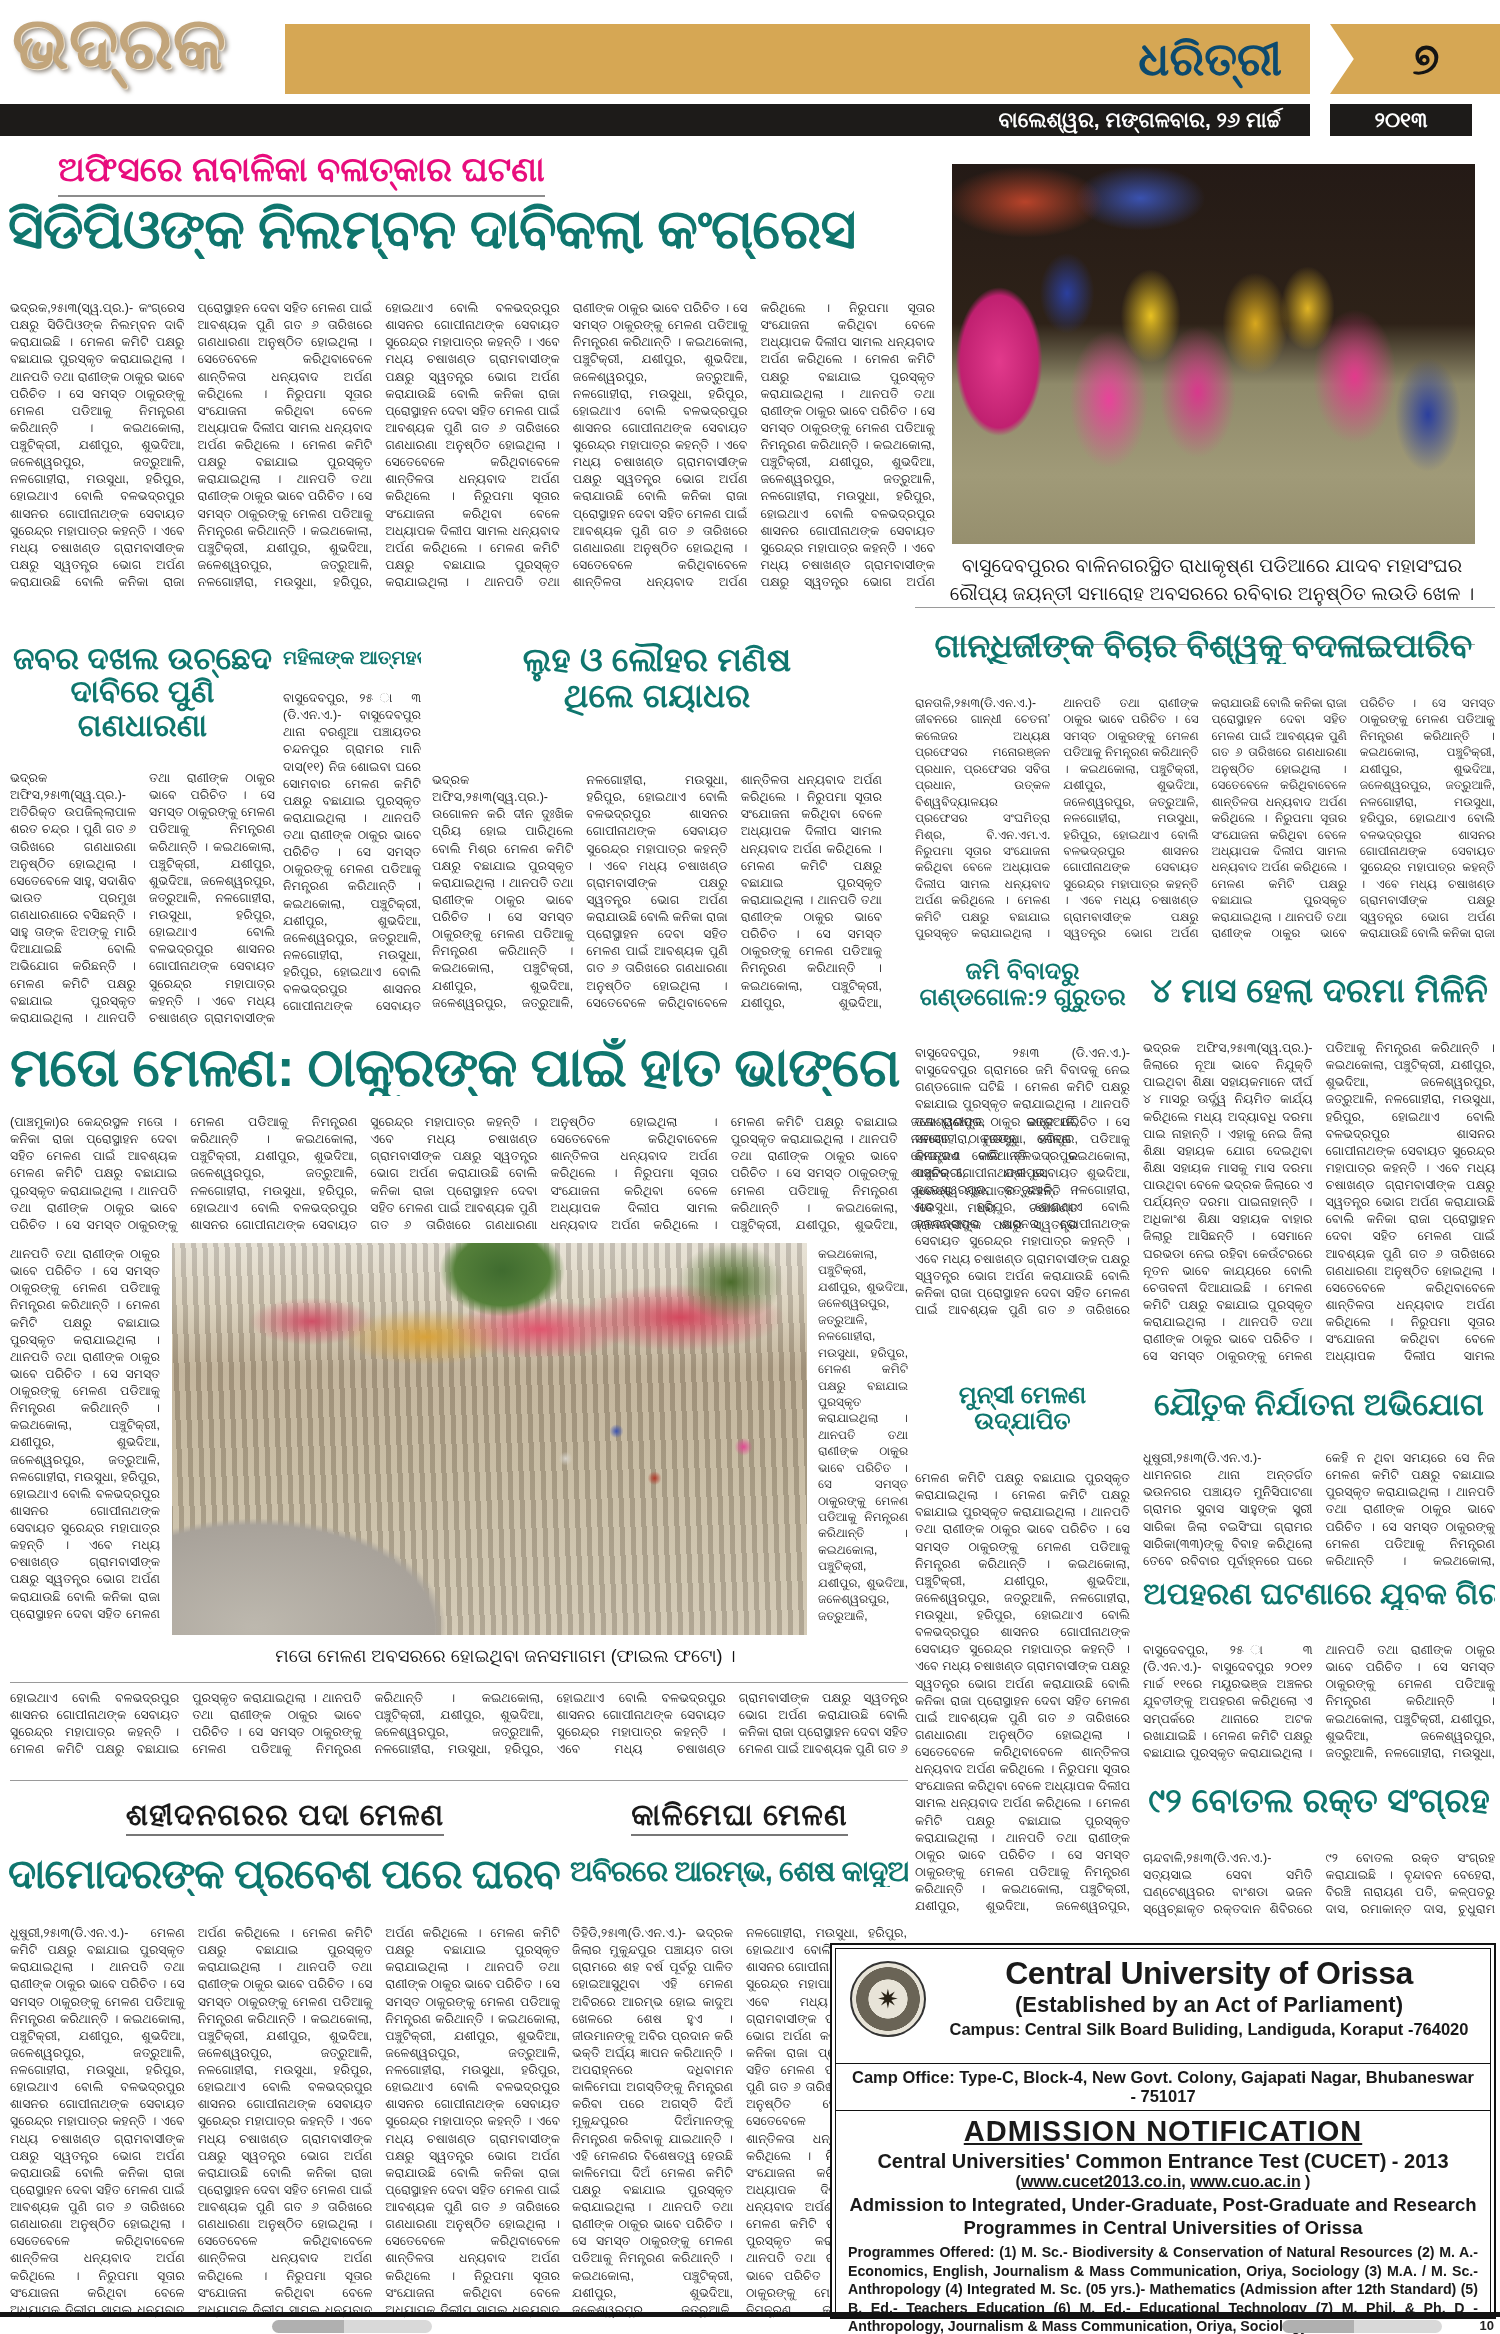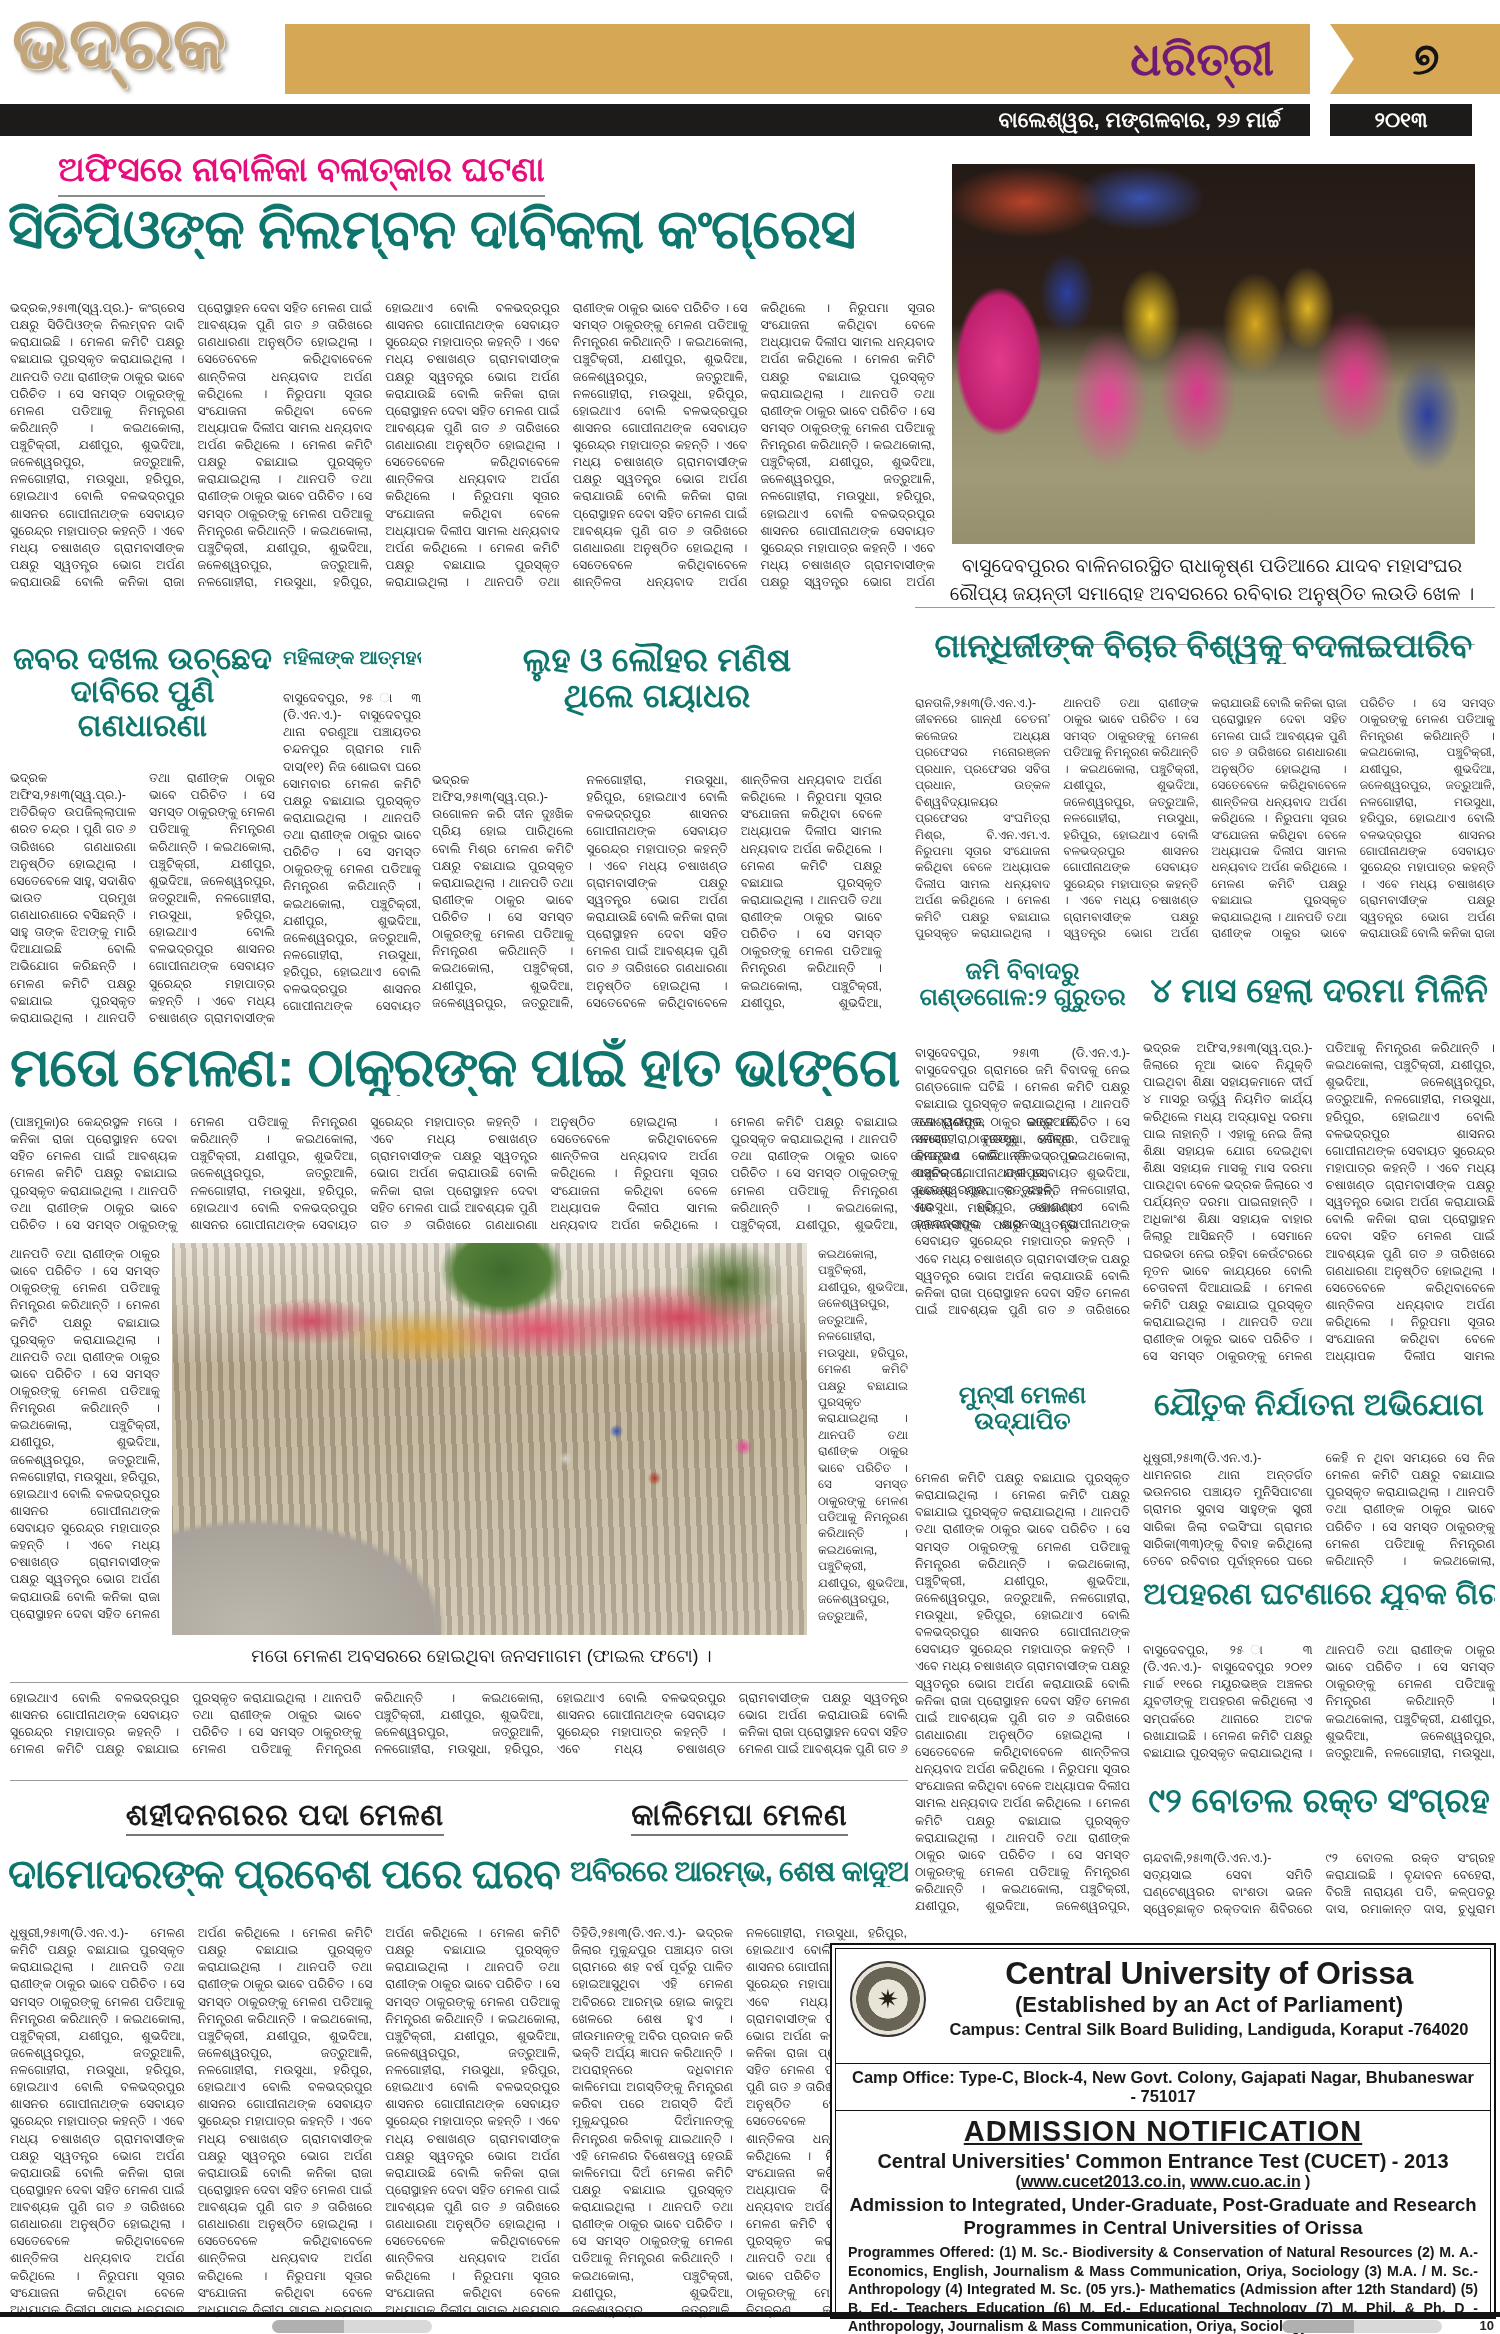--- a/index.html
+++ b/index.html
@@ -61,21 +61,21 @@
   .pill{position:absolute;height:13px;border-radius:7px;
         background:linear-gradient(90deg,#b0b0b0 0 45%,#d9d9d9 45% 100%);}
 </style>
 </head>
 <body>
 
 <div class="page">
 
   <div class="abs logo3d" style="left:12px;top:2px;">ଭଦ୍ରକ</div>
   <div class="abs goldbar" style="left:285px;top:24px;width:1025px;height:70px;">
-    <div style="text-align:right;font-size:46px;font-weight:700;color:#701a75;line-height:70px;padding-right:36px;">ଧରିତ୍ରୀ</div>
+    <div style="text-align:right;font-size:46px;font-weight:700;color:#0c4a6e;line-height:70px;padding-right:28px;">ଧରିତ୍ରୀ</div>
   </div>
   <div class="abs pagebox" style="left:1330px;top:24px;width:170px;height:70px;">
     <div style="text-align:center;font-size:44px;font-weight:700;color:#141414;line-height:70px;padding-left:22px;">୭</div>
   </div>
   <div class="abs blackbar" style="left:0;top:104px;width:1310px;height:32px;">
     <div style="text-align:right;font-size:21px;line-height:32px;padding-right:29px;font-weight:700;">ବାଲେଶ୍ୱର, ମଙ୍ଗଳବାର, ୨୬ ମାର୍ଚ୍ଚ</div>
   </div>
   <div class="abs blackbar" style="left:1330px;top:104px;width:142px;height:32px;">
     <div style="text-align:center;font-size:21px;line-height:32px;font-weight:700;">୨୦୧୩</div>
   </div>
@@ -110,21 +110,21 @@
   <div class="abs hl nowrap center" style="left:1143px;top:972px;width:352px;font-size:34px;">୪ ମାସ ହେଲା ଦରମା ମିଳିନି</div>
   <div class="abs cols" style="left:1143px;top:1040px;width:352px;height:330px;column-count:2;">ଭଦ୍ରକ ଅଫିସ,୨୫ା୩(ସ୍ୱ.ପ୍ର.)- ଜିଲାରେ ନୂଆ ଭାବେ ନିଯୁକ୍ତି ପାଇଥିବା ଶିକ୍ଷା ସହାୟକମାନେ ଦୀର୍ଘ ୪ ମାସରୁ ଊର୍ଦ୍ଧ୍ୱ ନିୟମିତ କାର୍ଯ୍ୟ କରିଥିଲେ ମଧ୍ୟ ଅଦ୍ୟାବଧି ଦରମା ପାଇ ନାହାନ୍ତି । ଏହାକୁ ନେଇ ଜିଲା ଶିକ୍ଷା ସହାୟକ ଯୋଗ ଦେଇଥିବା ଶିକ୍ଷା ସହାୟକ ମାସକୁ ମାସ ଦରମା ପାଉଥିବା ବେଳେ ଭଦ୍ରକ ଜିଲାରେ ଏ ପର୍ଯ୍ୟନ୍ତ ଦରମା ପାଇନାହାନ୍ତି । ଅଧିକାଂଶ ଶିକ୍ଷା ସହାୟକ ବାହାର ଜିଲାରୁ ଆସିଛନ୍ତି । ସେମାନେ ଘରଭଡା ନେଇ ରହିବା କେଉଁଟରରେ ନୂତନ ଭାବେ କାଯ୍ୟରେ ବୋଲି ଚେତାବନୀ ଦିଆଯାଇଛି । ମେଳଣ କମିଟି ପକ୍ଷରୁ ବଛାଯାଇ ପୁରସ୍କୃତ କରାଯାଇଥିଲା । ଥାନପତି ତଥା ରାଣୀଙ୍କ ଠାକୁର ଭାବେ ପରିଚିତ । ସେ ସମସ୍ତ ଠାକୁରଙ୍କୁ ମେଳଣ ପଡିଆକୁ ନିମନ୍ତ୍ରଣ କରିଥାନ୍ତି । କଇଥକୋଲା, ପଞ୍ଚୁଟିକ୍ରୀ, ଯଶୀପୁର, ଶୁଭଦିଆ, ଜଳେଶ୍ୱରପୁର, ଜତ୍ରୁଆଳି, ନଳଗୋହୀରା, ମଉସୁଧା, ହରିପୁର, ହୋଇଥାଏ ବୋଲି ବଳଭଦ୍ରପୁର ଶାସନର ଗୋପୀନାଥଙ୍କ ସେବାୟତ ସୁରେନ୍ଦ୍ର ମହାପାତ୍ର କହନ୍ତି । ଏବେ ମଧ୍ୟ ଚଷାଖଣ୍ଡ ଗ୍ରାମବାସୀଙ୍କ ପକ୍ଷରୁ ସ୍ୱତନ୍ତ୍ର ଭୋଗ ଅର୍ପଣ କରାଯାଉଛି ବୋଲି କନିକା ରାଜା ପ୍ରୋସ୍ଥାହନ ଦେବା ସହିତ ମେଳଣ ପାଇଁ ଆବଶ୍ୟକ ପୁଣି ଗତ ୬ ତାରିଖରେ ଗଣଧାରଣା ଅନୁଷ୍ଠିତ ହୋଇଥିଲା । ସେତେବେଳେ କରିଥିବାବେଳେ ଶାନ୍ତିଳତା ଧନ୍ୟବାଦ ଅର୍ପଣ କରିଥିଲେ । ନିରୁପମା ସୂତାର ସଂଯୋଜନା କରିଥିବା ବେଳେ ଅଧ୍ୟାପକ ଦିଲୀପ ସାମଲ ଧନ୍ୟବାଦ ଅର୍ପଣ କରିଥିଲେ । ମେଳଣ କମିଟି ପକ୍ଷରୁ ବଛାଯାଇ ପୁରସ୍କୃତ କରାଯାଇଥିଲା । ଥାନପତି ତଥା ରାଣୀଙ୍କ ଠାକୁର ଭାବେ ପରିଚିତ । ସେ ସମସ୍ତ ଠାକୁରଙ୍କୁ ମେଳଣ ପଡିଆକୁ ନିମନ୍ତ୍ରଣ କରିଥାନ୍ତି । କଇଥକୋଲା, ପଞ୍ଚୁଟିକ୍ରୀ, ଯଶୀପୁର, ଶୁଭଦିଆ, ଜଳେଶ୍ୱରପୁର, ଜତ୍ରୁଆଳି, ନଳଗୋହୀରା, ମଉସୁଧା, ହରିପୁର, ହୋଇଥାଏ ବୋଲି ବଳଭଦ୍ରପୁର ଶାସନର ଗୋପୀନାଥଙ୍କ ସେବାୟତ ସୁରେନ୍ଦ୍ର ମହାପାତ୍ର କହନ୍ତି । ଏବେ ମଧ୍ୟ ଚଷାଖଣ୍ଡ ଗ୍ରାମବାସୀଙ୍କ ପକ୍ଷରୁ ସ୍ୱତନ୍ତ୍ର ଭୋଗ ଅର୍ପଣ କରାଯାଉଛି ବୋଲି କନିକା ରାଜା ପ୍ରୋସ୍ଥାହନ ଦେବା ସହିତ ମେଳଣ ପାଇଁ ଆବଶ୍ୟକ ପୁଣି ଗତ ୬ ତାରିଖରେ ଗଣଧାରଣା ଅନୁଷ୍ଠିତ ହୋଇଥିଲା । ସେତେବେଳେ କରିଥିବାବେଳେ ଶାନ୍ତିଳତା ଧନ୍ୟବାଦ ଅର୍ପଣ କରିଥିଲେ । ନିରୁପମା ସୂତାର ସଂଯୋଜନା କରିଥିବା ବେଳେ ଅଧ୍ୟାପକ ଦିଲୀପ ସାମଲ ଧନ୍ୟବାଦ ଅର୍ପଣ କରିଥିଲେ ।</div>
 
   <div class="abs hl nowrap" style="left:10px;top:1038px;width:1068px;font-size:54px;letter-spacing:-1px;">ମତୋ ମେଳଣ: ଠାକୁରଙ୍କ ପାଇଁ ହାତ ଭାଙ୍ଗେ</div>
   <div class="abs cols" style="left:10px;top:1114px;width:1068px;height:124px;column-count:6;">(ପାଞ୍ଚମୁକା)ର କେନ୍ଦ୍ରସ୍ଥଳ ମତୋ । କନିକା ରାଜା ପ୍ରୋସ୍ଥାହନ ଦେବା ସହିତ ମେଳଣ ପାଇଁ ଆବଶ୍ୟକ ମେଳଣ କମିଟି ପକ୍ଷରୁ ବଛାଯାଇ ପୁରସ୍କୃତ କରାଯାଇଥିଲା । ଥାନପତି ତଥା ରାଣୀଙ୍କ ଠାକୁର ଭାବେ ପରିଚିତ । ସେ ସମସ୍ତ ଠାକୁରଙ୍କୁ ମେଳଣ ପଡିଆକୁ ନିମନ୍ତ୍ରଣ କରିଥାନ୍ତି । କଇଥକୋଲା, ପଞ୍ଚୁଟିକ୍ରୀ, ଯଶୀପୁର, ଶୁଭଦିଆ, ଜଳେଶ୍ୱରପୁର, ଜତ୍ରୁଆଳି, ନଳଗୋହୀରା, ମଉସୁଧା, ହରିପୁର, ହୋଇଥାଏ ବୋଲି ବଳଭଦ୍ରପୁର ଶାସନର ଗୋପୀନାଥଙ୍କ ସେବାୟତ ସୁରେନ୍ଦ୍ର ମହାପାତ୍ର କହନ୍ତି । ଏବେ ମଧ୍ୟ ଚଷାଖଣ୍ଡ ଗ୍ରାମବାସୀଙ୍କ ପକ୍ଷରୁ ସ୍ୱତନ୍ତ୍ର ଭୋଗ ଅର୍ପଣ କରାଯାଉଛି ବୋଲି କନିକା ରାଜା ପ୍ରୋସ୍ଥାହନ ଦେବା ସହିତ ମେଳଣ ପାଇଁ ଆବଶ୍ୟକ ପୁଣି ଗତ ୬ ତାରିଖରେ ଗଣଧାରଣା ଅନୁଷ୍ଠିତ ହୋଇଥିଲା । ସେତେବେଳେ କରିଥିବାବେଳେ ଶାନ୍ତିଳତା ଧନ୍ୟବାଦ ଅର୍ପଣ କରିଥିଲେ । ନିରୁପମା ସୂତାର ସଂଯୋଜନା କରିଥିବା ବେଳେ ଅଧ୍ୟାପକ ଦିଲୀପ ସାମଲ ଧନ୍ୟବାଦ ଅର୍ପଣ କରିଥିଲେ । ମେଳଣ କମିଟି ପକ୍ଷରୁ ବଛାଯାଇ ପୁରସ୍କୃତ କରାଯାଇଥିଲା । ଥାନପତି ତଥା ରାଣୀଙ୍କ ଠାକୁର ଭାବେ ପରିଚିତ । ସେ ସମସ୍ତ ଠାକୁରଙ୍କୁ ମେଳଣ ପଡିଆକୁ ନିମନ୍ତ୍ରଣ କରିଥାନ୍ତି । କଇଥକୋଲା, ପଞ୍ଚୁଟିକ୍ରୀ, ଯଶୀପୁର, ଶୁଭଦିଆ, ଜଳେଶ୍ୱରପୁର, ଜତ୍ରୁଆଳି, ନଳଗୋହୀରା, ମଉସୁଧା, ହରିପୁର, ହୋଇଥାଏ ବୋଲି ବଳଭଦ୍ରପୁର ଶାସନର ଗୋପୀନାଥଙ୍କ ସେବାୟତ ସୁରେନ୍ଦ୍ର ମହାପାତ୍ର କହନ୍ତି । ଏବେ ମଧ୍ୟ ଚଷାଖଣ୍ଡ ଗ୍ରାମବାସୀଙ୍କ ପକ୍ଷରୁ ସ୍ୱତନ୍ତ୍ର ଭୋଗ ଅର୍ପଣ କରାଯାଉଛି ବୋଲି କନିକା ରାଜା ପ୍ରୋସ୍ଥାହନ ଦେବା ସହିତ ମେଳଣ ପାଇଁ ଆବଶ୍ୟକ ପୁଣି ଗତ ୬ ତାରିଖରେ ଗଣଧାରଣା ଅନୁଷ୍ଠିତ ହୋଇଥିଲା । ସେତେବେଳେ କରିଥିବାବେଳେ ଶାନ୍ତିଳତା ଧନ୍ୟବାଦ ଅର୍ପଣ କରିଥିଲେ । ନିରୁପମା ସୂତାର ସଂଯୋଜନା କରିଥିବା ବେଳେ ଅଧ୍ୟାପକ ଦିଲୀପ ସାମଲ ଧନ୍ୟବାଦ ଅର୍ପଣ କରିଥିଲେ । ମେଳଣ କମିଟି ପକ୍ଷରୁ ବଛାଯାଇ ପୁରସ୍କୃତ କରାଯାଇଥିଲା । ଥାନପତି ତଥା ରାଣୀଙ୍କ ଠାକୁର ଭାବେ ପରିଚିତ । ସେ ସମସ୍ତ ଠାକୁରଙ୍କୁ ମେଳଣ ପଡିଆକୁ ନିମନ୍ତ୍ରଣ କରିଥାନ୍ତି । କଇଥକୋଲା, ପଞ୍ଚୁଟିକ୍ରୀ, ଯଶୀପୁର, ଶୁଭଦିଆ, ଜଳେଶ୍ୱରପୁର, ଜତ୍ରୁଆଳି, ନଳଗୋହୀରା, ମଉସୁଧା, ହରିପୁର, ହୋଇଥାଏ ବୋଲି ବଳଭଦ୍ରପୁର ଶାସନର ଗୋପୀନାଥଙ୍କ ସେବାୟତ ସୁରେନ୍ଦ୍ର ମହାପାତ୍ର କହନ୍ତି । ଏବେ ମଧ୍ୟ ଚଷାଖଣ୍ଡ ଗ୍ରାମବାସୀଙ୍କ ପକ୍ଷରୁ ସ୍ୱତନ୍ତ୍ର ଭୋଗ ଅର୍ପଣ କରାଯାଉଛି ବୋଲି କନିକା ରାଜା ପ୍ରୋସ୍ଥାହନ ଦେବା ସହିତ ମେଳଣ ପାଇଁ ଆବଶ୍ୟକ ପୁଣି ଗତ ୬ ତାରିଖରେ ଗଣଧାରଣା ଅନୁଷ୍ଠିତ ହୋଇଥିଲା । ସେତେବେଳେ କରିଥିବାବେଳେ ଶାନ୍ତିଳତା ଧନ୍ୟବାଦ ଅର୍ପଣ କରିଥିଲେ । ନିରୁପମା ସୂତାର ସଂଯୋଜନା କରିଥିବା ବେଳେ ଅଧ୍ୟାପକ ଦିଲୀପ ସାମଲ ଧନ୍ୟବାଦ ଅର୍ପଣ କରିଥିଲେ ।</div>
 
   <div class="abs cols" style="left:10px;top:1246px;width:150px;height:392px;column-count:1;">ଥାନପତି ତଥା ରାଣୀଙ୍କ ଠାକୁର ଭାବେ ପରିଚିତ । ସେ ସମସ୍ତ ଠାକୁରଙ୍କୁ ମେଳଣ ପଡିଆକୁ ନିମନ୍ତ୍ରଣ କରିଥାନ୍ତି । ମେଳଣ କମିଟି ପକ୍ଷରୁ ବଛାଯାଇ ପୁରସ୍କୃତ କରାଯାଇଥିଲା । ଥାନପତି ତଥା ରାଣୀଙ୍କ ଠାକୁର ଭାବେ ପରିଚିତ । ସେ ସମସ୍ତ ଠାକୁରଙ୍କୁ ମେଳଣ ପଡିଆକୁ ନିମନ୍ତ୍ରଣ କରିଥାନ୍ତି । କଇଥକୋଲା, ପଞ୍ଚୁଟିକ୍ରୀ, ଯଶୀପୁର, ଶୁଭଦିଆ, ଜଳେଶ୍ୱରପୁର, ଜତ୍ରୁଆଳି, ନଳଗୋହୀରା, ମଉସୁଧା, ହରିପୁର, ହୋଇଥାଏ ବୋଲି ବଳଭଦ୍ରପୁର ଶାସନର ଗୋପୀନାଥଙ୍କ ସେବାୟତ ସୁରେନ୍ଦ୍ର ମହାପାତ୍ର କହନ୍ତି । ଏବେ ମଧ୍ୟ ଚଷାଖଣ୍ଡ ଗ୍ରାମବାସୀଙ୍କ ପକ୍ଷରୁ ସ୍ୱତନ୍ତ୍ର ଭୋଗ ଅର୍ପଣ କରାଯାଉଛି ବୋଲି କନିକା ରାଜା ପ୍ରୋସ୍ଥାହନ ଦେବା ସହିତ ମେଳଣ ପାଇଁ ଆବଶ୍ୟକ ପୁଣି ଗତ ୬ ତାରିଖରେ ଗଣଧାରଣା ଅନୁଷ୍ଠିତ ହୋଇଥିଲା । ସେତେବେଳେ କରିଥିବାବେଳେ ଶାନ୍ତିଳତା ଧନ୍ୟବାଦ ଅର୍ପଣ କରିଥିଲେ । ନିରୁପମା ସୂତାର ସଂଯୋଜନା କରିଥିବା ବେଳେ ଅଧ୍ୟାପକ ଦିଲୀପ ସାମଲ ଧନ୍ୟବାଦ ଅର୍ପଣ କରିଥିଲେ । ମେଳଣ କମିଟି ପକ୍ଷରୁ ବଛାଯାଇ ପୁରସ୍କୃତ କରାଯାଇଥିଲା । ଥାନପତି ତଥା ରାଣୀଙ୍କ ଠାକୁର ଭାବେ ପରିଚିତ । ସେ ସମସ୍ତ ଠାକୁରଙ୍କୁ ମେଳଣ ପଡିଆକୁ ନିମନ୍ତ୍ରଣ କରିଥାନ୍ତି । କଇଥକୋଲା, ପଞ୍ଚୁଟିକ୍ରୀ, ଯଶୀପୁର, ଶୁଭଦିଆ, ଜଳେଶ୍ୱରପୁର, ଜତ୍ରୁଆଳି, ନଳଗୋହୀରା, ମଉସୁଧା, ହରିପୁର, ହୋଇଥାଏ ବୋଲି ବଳଭଦ୍ରପୁର ଶାସନର ଗୋପୀନାଥଙ୍କ ସେବାୟତ ସୁରେନ୍ଦ୍ର ମହାପାତ୍ର କହନ୍ତି । ଏବେ ମଧ୍ୟ ଚଷାଖଣ୍ଡ ଗ୍ରାମବାସୀଙ୍କ ପକ୍ଷରୁ ସ୍ୱତନ୍ତ୍ର ଭୋଗ ଅର୍ପଣ କରାଯାଉଛି ବୋଲି କନିକା ରାଜା ପ୍ରୋସ୍ଥାହନ ଦେବା ସହିତ ମେଳଣ ପାଇଁ ଆବଶ୍ୟକ ପୁଣି ଗତ ୬ ତାରିଖରେ ଗଣଧାରଣା ଅନୁଷ୍ଠିତ ହୋଇଥିଲା । ସେତେବେଳେ କରିଥିବାବେଳେ ଶାନ୍ତିଳତା ଧନ୍ୟବାଦ ଅର୍ପଣ କରିଥିଲେ । ନିରୁପମା ସୂତାର ସଂଯୋଜନା କରିଥିବା ବେଳେ ଅଧ୍ୟାପକ ଦିଲୀପ ସାମଲ ଧନ୍ୟବାଦ ଅର୍ପଣ କରିଥିଲେ । ମେଳଣ କମିଟି ପକ୍ଷରୁ ବଛାଯାଇ ପୁରସ୍କୃତ କରାଯାଇଥିଲା । ଥାନପତି ତଥା ରାଣୀଙ୍କ ଠାକୁର ଭାବେ ପରିଚିତ । ସେ ସମସ୍ତ ଠାକୁରଙ୍କୁ ମେଳଣ ପଡିଆକୁ ନିମନ୍ତ୍ରଣ କରିଥାନ୍ତି । କଇଥକୋଲା, ପଞ୍ଚୁଟିକ୍ରୀ, ଯଶୀପୁର, ଶୁଭଦିଆ, ଜଳେଶ୍ୱରପୁର, ଜତ୍ରୁଆଳି, ନଳଗୋହୀରା, ମଉସୁଧା, ହରିପୁର, ହୋଇଥାଏ ବୋଲି ବଳଭଦ୍ରପୁର ଶାସନର ଗୋପୀନାଥଙ୍କ ସେବାୟତ ସୁରେନ୍ଦ୍ର ମହାପାତ୍ର କହନ୍ତି । ଏବେ ମଧ୍ୟ ଚଷାଖଣ୍ଡ ଗ୍ରାମବାସୀଙ୍କ ପକ୍ଷରୁ ସ୍ୱତନ୍ତ୍ର ଭୋଗ ଅର୍ପଣ କରାଯାଉଛି ବୋଲି କନିକା ରାଜା ପ୍ରୋସ୍ଥାହନ ଦେବା ସହିତ ମେଳଣ ପାଇଁ ଆବଶ୍ୟକ ପୁଣି ଗତ ୬ ତାରିଖରେ ଗଣଧାରଣା ଅନୁଷ୍ଠିତ ହୋଇଥିଲା । ସେତେବେଳେ କରିଥିବାବେଳେ ଶାନ୍ତିଳତା ଧନ୍ୟବାଦ ଅର୍ପଣ କରିଥିଲେ । ନିରୁପମା ସୂତାର ସଂଯୋଜନା କରିଥିବା ବେଳେ ଅଧ୍ୟାପକ ଦିଲୀପ ସାମଲ ଧନ୍ୟବାଦ ଅର୍ପଣ କରିଥିଲେ ।</div>
   <div class="abs photo2" style="left:172px;top:1243px;width:635px;height:392px;"></div>
   <div class="abs cols" style="left:818px;top:1246px;width:90px;height:392px;column-count:1;font-size:12px;">କଇଥକୋଲା, ପଞ୍ଚୁଟିକ୍ରୀ, ଯଶୀପୁର, ଶୁଭଦିଆ, ଜଳେଶ୍ୱରପୁର, ଜତ୍ରୁଆଳି, ନଳଗୋହୀରା, ମଉସୁଧା, ହରିପୁର, ମେଳଣ କମିଟି ପକ୍ଷରୁ ବଛାଯାଇ ପୁରସ୍କୃତ କରାଯାଇଥିଲା । ଥାନପତି ତଥା ରାଣୀଙ୍କ ଠାକୁର ଭାବେ ପରିଚିତ । ସେ ସମସ୍ତ ଠାକୁରଙ୍କୁ ମେଳଣ ପଡିଆକୁ ନିମନ୍ତ୍ରଣ କରିଥାନ୍ତି । କଇଥକୋଲା, ପଞ୍ଚୁଟିକ୍ରୀ, ଯଶୀପୁର, ଶୁଭଦିଆ, ଜଳେଶ୍ୱରପୁର, ଜତ୍ରୁଆଳି, ନଳଗୋହୀରା, ମଉସୁଧା, ହରିପୁର, ହୋଇଥାଏ ବୋଲି ବଳଭଦ୍ରପୁର ଶାସନର ଗୋପୀନାଥଙ୍କ ସେବାୟତ ସୁରେନ୍ଦ୍ର ମହାପାତ୍ର କହନ୍ତି । ଏବେ ମଧ୍ୟ ଚଷାଖଣ୍ଡ ଗ୍ରାମବାସୀଙ୍କ ପକ୍ଷରୁ ସ୍ୱତନ୍ତ୍ର ଭୋଗ ଅର୍ପଣ କରାଯାଉଛି ବୋଲି କନିକା ରାଜା ପ୍ରୋସ୍ଥାହନ ଦେବା ସହିତ ମେଳଣ ପାଇଁ ଆବଶ୍ୟକ ପୁଣି ଗତ ୬ ତାରିଖରେ ଗଣଧାରଣା ଅନୁଷ୍ଠିତ ହୋଇଥିଲା । ସେତେବେଳେ କରିଥିବାବେଳେ ଶାନ୍ତିଳତା ଧନ୍ୟବାଦ ଅର୍ପଣ କରିଥିଲେ । ନିରୁପମା ସୂତାର ସଂଯୋଜନା କରିଥିବା ବେଳେ ଅଧ୍ୟାପକ ଦିଲୀପ ସାମଲ ଧନ୍ୟବାଦ ଅର୍ପଣ କରିଥିଲେ । ମେଳଣ କମିଟି ପକ୍ଷରୁ ବଛାଯାଇ ପୁରସ୍କୃତ କରାଯାଇଥିଲା । ଥାନପତି ତଥା ରାଣୀଙ୍କ ଠାକୁର ଭାବେ ପରିଚିତ । ସେ ସମସ୍ତ ଠାକୁରଙ୍କୁ ମେଳଣ ପଡିଆକୁ ନିମନ୍ତ୍ରଣ କରିଥାନ୍ତି । କଇଥକୋଲା, ପଞ୍ଚୁଟିକ୍ରୀ, ଯଶୀପୁର, ଶୁଭଦିଆ, ଜଳେଶ୍ୱରପୁର, ଜତ୍ରୁଆଳି, ନଳଗୋହୀରା, ମଉସୁଧା, ହରିପୁର, ହୋଇଥାଏ ବୋଲି ବଳଭଦ୍ରପୁର ଶାସନର ଗୋପୀନାଥଙ୍କ ସେବାୟତ ସୁରେନ୍ଦ୍ର ମହାପାତ୍ର କହନ୍ତି । ଏବେ ମଧ୍ୟ ଚଷାଖଣ୍ଡ ଗ୍ରାମବାସୀଙ୍କ ପକ୍ଷରୁ ସ୍ୱତନ୍ତ୍ର ଭୋଗ ଅର୍ପଣ କରାଯାଉଛି ବୋଲି କନିକା ରାଜା ପ୍ରୋସ୍ଥାହନ ଦେବା ସହିତ ମେଳଣ ପାଇଁ ଆବଶ୍ୟକ ପୁଣି ଗତ ୬ ତାରିଖରେ ଗଣଧାରଣା ଅନୁଷ୍ଠିତ ହୋଇଥିଲା । ସେତେବେଳେ କରିଥିବାବେଳେ ଶାନ୍ତିଳତା ଧନ୍ୟବାଦ ଅର୍ପଣ କରିଥିଲେ । ନିରୁପମା ସୂତାର ସଂଯୋଜନା କରିଥିବା ବେଳେ ଅଧ୍ୟାପକ ଦିଲୀପ ସାମଲ ଧନ୍ୟବାଦ ଅର୍ପଣ କରିଥିଲେ ।</div>
 
-  <div class="abs caption center" style="left:164px;top:1643px;width:635px;font-size:18px;">ମତୋ ମେଳଣ ଅବସରରେ ହୋଇଥିବା ଜନସମାଗମ (ଫାଇଲ ଫଟୋ) ।</div>
+  <div class="abs caption center" style="left:188px;top:1643px;width:635px;font-size:18px;">ମତୋ ମେଳଣ ଅବସରରେ ହୋଇଥିବା ଜନସମାଗମ (ଫାଇଲ ଫଟୋ) ।</div>
   <div class="rule" style="left:10px;top:1682px;width:898px;"></div>
   <div class="abs cols" style="left:10px;top:1690px;width:898px;height:80px;column-count:5;">ହୋଇଥାଏ ବୋଲି ବଳଭଦ୍ରପୁର ଶାସନର ଗୋପୀନାଥଙ୍କ ସେବାୟତ ସୁରେନ୍ଦ୍ର ମହାପାତ୍ର କହନ୍ତି । ମେଳଣ କମିଟି ପକ୍ଷରୁ ବଛାଯାଇ ପୁରସ୍କୃତ କରାଯାଇଥିଲା । ଥାନପତି ତଥା ରାଣୀଙ୍କ ଠାକୁର ଭାବେ ପରିଚିତ । ସେ ସମସ୍ତ ଠାକୁରଙ୍କୁ ମେଳଣ ପଡିଆକୁ ନିମନ୍ତ୍ରଣ କରିଥାନ୍ତି । କଇଥକୋଲା, ପଞ୍ଚୁଟିକ୍ରୀ, ଯଶୀପୁର, ଶୁଭଦିଆ, ଜଳେଶ୍ୱରପୁର, ଜତ୍ରୁଆଳି, ନଳଗୋହୀରା, ମଉସୁଧା, ହରିପୁର, ହୋଇଥାଏ ବୋଲି ବଳଭଦ୍ରପୁର ଶାସନର ଗୋପୀନାଥଙ୍କ ସେବାୟତ ସୁରେନ୍ଦ୍ର ମହାପାତ୍ର କହନ୍ତି । ଏବେ ମଧ୍ୟ ଚଷାଖଣ୍ଡ ଗ୍ରାମବାସୀଙ୍କ ପକ୍ଷରୁ ସ୍ୱତନ୍ତ୍ର ଭୋଗ ଅର୍ପଣ କରାଯାଉଛି ବୋଲି କନିକା ରାଜା ପ୍ରୋସ୍ଥାହନ ଦେବା ସହିତ ମେଳଣ ପାଇଁ ଆବଶ୍ୟକ ପୁଣି ଗତ ୬ ତାରିଖରେ ଗଣଧାରଣା ଅନୁଷ୍ଠିତ ହୋଇଥିଲା । ସେତେବେଳେ କରିଥିବାବେଳେ ଶାନ୍ତିଳତା ଧନ୍ୟବାଦ ଅର୍ପଣ କରିଥିଲେ । ନିରୁପମା ସୂତାର ସଂଯୋଜନା କରିଥିବା ବେଳେ ଅଧ୍ୟାପକ ଦିଲୀପ ସାମଲ ଧନ୍ୟବାଦ ଅର୍ପଣ କରିଥିଲେ । ମେଳଣ କମିଟି ପକ୍ଷରୁ ବଛାଯାଇ ପୁରସ୍କୃତ କରାଯାଇଥିଲା । ଥାନପତି ତଥା ରାଣୀଙ୍କ ଠାକୁର ଭାବେ ପରିଚିତ । ସେ ସମସ୍ତ ଠାକୁରଙ୍କୁ ମେଳଣ ପଡିଆକୁ ନିମନ୍ତ୍ରଣ କରିଥାନ୍ତି । କଇଥକୋଲା, ପଞ୍ଚୁଟିକ୍ରୀ, ଯଶୀପୁର, ଶୁଭଦିଆ, ଜଳେଶ୍ୱରପୁର, ଜତ୍ରୁଆଳି, ନଳଗୋହୀରା, ମଉସୁଧା, ହରିପୁର, ହୋଇଥାଏ ବୋଲି ବଳଭଦ୍ରପୁର ଶାସନର ଗୋପୀନାଥଙ୍କ ସେବାୟତ ସୁରେନ୍ଦ୍ର ମହାପାତ୍ର କହନ୍ତି । ଏବେ ମଧ୍ୟ ଚଷାଖଣ୍ଡ ଗ୍ରାମବାସୀଙ୍କ ପକ୍ଷରୁ ସ୍ୱତନ୍ତ୍ର ଭୋଗ ଅର୍ପଣ କରାଯାଉଛି ବୋଲି କନିକା ରାଜା ପ୍ରୋସ୍ଥାହନ ଦେବା ସହିତ ମେଳଣ ପାଇଁ ଆବଶ୍ୟକ ପୁଣି ଗତ ୬ ତାରିଖରେ ଗଣଧାରଣା ଅନୁଷ୍ଠିତ ହୋଇଥିଲା । ସେତେବେଳେ କରିଥିବାବେଳେ ଶାନ୍ତିଳତା ଧନ୍ୟବାଦ ଅର୍ପଣ କରିଥିଲେ । ନିରୁପମା ସୂତାର ସଂଯୋଜନା କରିଥିବା ବେଳେ ଅଧ୍ୟାପକ ଦିଲୀପ ସାମଲ ଧନ୍ୟବାଦ ଅର୍ପଣ କରିଥିଲେ । ମେଳଣ କମିଟି ପକ୍ଷରୁ ବଛାଯାଇ ପୁରସ୍କୃତ କରାଯାଇଥିଲା । ଥାନପତି ତଥା ରାଣୀଙ୍କ ଠାକୁର ଭାବେ ପରିଚିତ । ସେ ସମସ୍ତ ଠାକୁରଙ୍କୁ ମେଳଣ ପଡିଆକୁ ନିମନ୍ତ୍ରଣ କରିଥାନ୍ତି । କଇଥକୋଲା, ପଞ୍ଚୁଟିକ୍ରୀ, ଯଶୀପୁର, ଶୁଭଦିଆ, ଜଳେଶ୍ୱରପୁର, ଜତ୍ରୁଆଳି, ନଳଗୋହୀରା, ମଉସୁଧା, ହରିପୁର, ହୋଇଥାଏ ବୋଲି ବଳଭଦ୍ରପୁର ଶାସନର ଗୋପୀନାଥଙ୍କ ସେବାୟତ ସୁରେନ୍ଦ୍ର ମହାପାତ୍ର କହନ୍ତି । ଏବେ ମଧ୍ୟ ଚଷାଖଣ୍ଡ ଗ୍ରାମବାସୀଙ୍କ ପକ୍ଷରୁ ସ୍ୱତନ୍ତ୍ର ଭୋଗ ଅର୍ପଣ କରାଯାଉଛି ବୋଲି କନିକା ରାଜା ପ୍ରୋସ୍ଥାହନ ଦେବା ସହିତ ମେଳଣ ପାଇଁ ଆବଶ୍ୟକ ପୁଣି ଗତ ୬ ତାରିଖରେ ଗଣଧାରଣା ଅନୁଷ୍ଠିତ ହୋଇଥିଲା । ସେତେବେଳେ କରିଥିବାବେଳେ ଶାନ୍ତିଳତା ଧନ୍ୟବାଦ ଅର୍ପଣ କରିଥିଲେ । ନିରୁପମା ସୂତାର ସଂଯୋଜନା କରିଥିବା ବେଳେ ଅଧ୍ୟାପକ ଦିଲୀପ ସାମଲ ଧନ୍ୟବାଦ ଅର୍ପଣ କରିଥିଲେ ।</div>
 
   <div class="abs hl center" style="left:915px;top:1382px;width:215px;font-size:24px;">ମୁନ୍ସୀ ମେଳଣ ଉଦ୍ଯାପିତ</div>
   <div class="abs cols" style="left:915px;top:1470px;width:215px;height:460px;column-count:1;">ମେଳଣ କମିଟି ପକ୍ଷରୁ ବଛାଯାଇ ପୁରସ୍କୃତ କରାଯାଇଥିଲା । ମେଳଣ କମିଟି ପକ୍ଷରୁ ବଛାଯାଇ ପୁରସ୍କୃତ କରାଯାଇଥିଲା । ଥାନପତି ତଥା ରାଣୀଙ୍କ ଠାକୁର ଭାବେ ପରିଚିତ । ସେ ସମସ୍ତ ଠାକୁରଙ୍କୁ ମେଳଣ ପଡିଆକୁ ନିମନ୍ତ୍ରଣ କରିଥାନ୍ତି । କଇଥକୋଲା, ପଞ୍ଚୁଟିକ୍ରୀ, ଯଶୀପୁର, ଶୁଭଦିଆ, ଜଳେଶ୍ୱରପୁର, ଜତ୍ରୁଆଳି, ନଳଗୋହୀରା, ମଉସୁଧା, ହରିପୁର, ହୋଇଥାଏ ବୋଲି ବଳଭଦ୍ରପୁର ଶାସନର ଗୋପୀନାଥଙ୍କ ସେବାୟତ ସୁରେନ୍ଦ୍ର ମହାପାତ୍ର କହନ୍ତି । ଏବେ ମଧ୍ୟ ଚଷାଖଣ୍ଡ ଗ୍ରାମବାସୀଙ୍କ ପକ୍ଷରୁ ସ୍ୱତନ୍ତ୍ର ଭୋଗ ଅର୍ପଣ କରାଯାଉଛି ବୋଲି କନିକା ରାଜା ପ୍ରୋସ୍ଥାହନ ଦେବା ସହିତ ମେଳଣ ପାଇଁ ଆବଶ୍ୟକ ପୁଣି ଗତ ୬ ତାରିଖରେ ଗଣଧାରଣା ଅନୁଷ୍ଠିତ ହୋଇଥିଲା । ସେତେବେଳେ କରିଥିବାବେଳେ ଶାନ୍ତିଳତା ଧନ୍ୟବାଦ ଅର୍ପଣ କରିଥିଲେ । ନିରୁପମା ସୂତାର ସଂଯୋଜନା କରିଥିବା ବେଳେ ଅଧ୍ୟାପକ ଦିଲୀପ ସାମଲ ଧନ୍ୟବାଦ ଅର୍ପଣ କରିଥିଲେ । ମେଳଣ କମିଟି ପକ୍ଷରୁ ବଛାଯାଇ ପୁରସ୍କୃତ କରାଯାଇଥିଲା । ଥାନପତି ତଥା ରାଣୀଙ୍କ ଠାକୁର ଭାବେ ପରିଚିତ । ସେ ସମସ୍ତ ଠାକୁରଙ୍କୁ ମେଳଣ ପଡିଆକୁ ନିମନ୍ତ୍ରଣ କରିଥାନ୍ତି । କଇଥକୋଲା, ପଞ୍ଚୁଟିକ୍ରୀ, ଯଶୀପୁର, ଶୁଭଦିଆ, ଜଳେଶ୍ୱରପୁର, ଜତ୍ରୁଆଳି, ନଳଗୋହୀରା, ମଉସୁଧା, ହରିପୁର, ହୋଇଥାଏ ବୋଲି ବଳଭଦ୍ରପୁର ଶାସନର ଗୋପୀନାଥଙ୍କ ସେବାୟତ ସୁରେନ୍ଦ୍ର ମହାପାତ୍ର କହନ୍ତି । ଏବେ ମଧ୍ୟ ଚଷାଖଣ୍ଡ ଗ୍ରାମବାସୀଙ୍କ ପକ୍ଷରୁ ସ୍ୱତନ୍ତ୍ର ଭୋଗ ଅର୍ପଣ କରାଯାଉଛି ବୋଲି କନିକା ରାଜା ପ୍ରୋସ୍ଥାହନ ଦେବା ସହିତ ମେଳଣ ପାଇଁ ଆବଶ୍ୟକ ପୁଣି ଗତ ୬ ତାରିଖରେ ଗଣଧାରଣା ଅନୁଷ୍ଠିତ ହୋଇଥିଲା । ସେତେବେଳେ କରିଥିବାବେଳେ ଶାନ୍ତିଳତା ଧନ୍ୟବାଦ ଅର୍ପଣ କରିଥିଲେ । ନିରୁପମା ସୂତାର ସଂଯୋଜନା କରିଥିବା ବେଳେ ଅଧ୍ୟାପକ ଦିଲୀପ ସାମଲ ଧନ୍ୟବାଦ ଅର୍ପଣ କରିଥିଲେ । ମେଳଣ କମିଟି ପକ୍ଷରୁ ବଛାଯାଇ ପୁରସ୍କୃତ କରାଯାଇଥିଲା । ଥାନପତି ତଥା ରାଣୀଙ୍କ ଠାକୁର ଭାବେ ପରିଚିତ । ସେ ସମସ୍ତ ଠାକୁରଙ୍କୁ ମେଳଣ ପଡିଆକୁ ନିମନ୍ତ୍ରଣ କରିଥାନ୍ତି । କଇଥକୋଲା, ପଞ୍ଚୁଟିକ୍ରୀ, ଯଶୀପୁର, ଶୁଭଦିଆ, ଜଳେଶ୍ୱରପୁର, ଜତ୍ରୁଆଳି, ନଳଗୋହୀରା, ମଉସୁଧା, ହରିପୁର, ହୋଇଥାଏ ବୋଲି ବଳଭଦ୍ରପୁର ଶାସନର ଗୋପୀନାଥଙ୍କ ସେବାୟତ ସୁରେନ୍ଦ୍ର ମହାପାତ୍ର କହନ୍ତି । ଏବେ ମଧ୍ୟ ଚଷାଖଣ୍ଡ ଗ୍ରାମବାସୀଙ୍କ ପକ୍ଷରୁ ସ୍ୱତନ୍ତ୍ର ଭୋଗ ଅର୍ପଣ କରାଯାଉଛି ବୋଲି କନିକା ରାଜା ପ୍ରୋସ୍ଥାହନ ଦେବା ସହିତ ମେଳଣ ପାଇଁ ଆବଶ୍ୟକ ପୁଣି ଗତ ୬ ତାରିଖରେ ଗଣଧାରଣା ଅନୁଷ୍ଠିତ ହୋଇଥିଲା । ସେତେବେଳେ କରିଥିବାବେଳେ ଶାନ୍ତିଳତା ଧନ୍ୟବାଦ ଅର୍ପଣ କରିଥିଲେ । ନିରୁପମା ସୂତାର ସଂଯୋଜନା କରିଥିବା ବେଳେ ଅଧ୍ୟାପକ ଦିଲୀପ ସାମଲ ଧନ୍ୟବାଦ ଅର୍ପଣ କରିଥିଲେ ।</div>
 
   <div class="abs hl nowrap center" style="left:1143px;top:1388px;width:352px;font-size:31px;">ଯୌତୁକ ନିର୍ଯାତନା ଅଭିଯୋଗ</div>
   <div class="abs cols" style="left:1143px;top:1450px;width:352px;height:120px;column-count:2;">ଧୁଷୁରୀ,୨୫ା୩(ଡି.ଏନ.ଏ.)- ଧାମନଗର ଥାନା ଅନ୍ତର୍ଗତ ଭଉନଗର ପଞ୍ଚାୟତ ମୁନିସିପାଟଣା ଗ୍ରାମର ସୁବାସ ସାହୁଙ୍କ ସ୍ତ୍ରୀ ସାରିକା ଜିଲା ବଇସିଂଘା ଗ୍ରାମର ସାରିକା(୩୩)ଙ୍କୁ ବିବାହ କରିଥିଲୋ ତେବେ ରବିବାର ପୂର୍ବାହ୍ନରେ ଘରେ କେହି ନ ଥିବା ସମୟରେ ସେ ନିଜ ମେଳଣ କମିଟି ପକ୍ଷରୁ ବଛାଯାଇ ପୁରସ୍କୃତ କରାଯାଇଥିଲା । ଥାନପତି ତଥା ରାଣୀଙ୍କ ଠାକୁର ଭାବେ ପରିଚିତ । ସେ ସମସ୍ତ ଠାକୁରଙ୍କୁ ମେଳଣ ପଡିଆକୁ ନିମନ୍ତ୍ରଣ କରିଥାନ୍ତି । କଇଥକୋଲା, ପଞ୍ଚୁଟିକ୍ରୀ, ଯଶୀପୁର, ଶୁଭଦିଆ, ଜଳେଶ୍ୱରପୁର, ଜତ୍ରୁଆଳି, ନଳଗୋହୀରା, ମଉସୁଧା, ହରିପୁର, ହୋଇଥାଏ ବୋଲି ବଳଭଦ୍ରପୁର ଶାସନର ଗୋପୀନାଥଙ୍କ ସେବାୟତ ସୁରେନ୍ଦ୍ର ମହାପାତ୍ର କହନ୍ତି । ଏବେ ମଧ୍ୟ ଚଷାଖଣ୍ଡ ଗ୍ରାମବାସୀଙ୍କ ପକ୍ଷରୁ ସ୍ୱତନ୍ତ୍ର ଭୋଗ ଅର୍ପଣ କରାଯାଉଛି ବୋଲି କନିକା ରାଜା ପ୍ରୋସ୍ଥାହନ ଦେବା ସହିତ ମେଳଣ ପାଇଁ ଆବଶ୍ୟକ ପୁଣି ଗତ ୬ ତାରିଖରେ ଗଣଧାରଣା ଅନୁଷ୍ଠିତ ହୋଇଥିଲା । ସେତେବେଳେ କରିଥିବାବେଳେ ଶାନ୍ତିଳତା ଧନ୍ୟବାଦ ଅର୍ପଣ କରିଥିଲେ । ନିରୁପମା ସୂତାର ସଂଯୋଜନା କରିଥିବା ବେଳେ ଅଧ୍ୟାପକ ଦିଲୀପ ସାମଲ ଧନ୍ୟବାଦ ଅର୍ପଣ କରିଥିଲେ ।</div>
 
   <div class="abs hl nowrap center" style="left:1143px;top:1578px;width:352px;font-size:30px;">ଅପହରଣ ଘଟଣାରେ ଯୁବକ ଗିରଫ</div>

